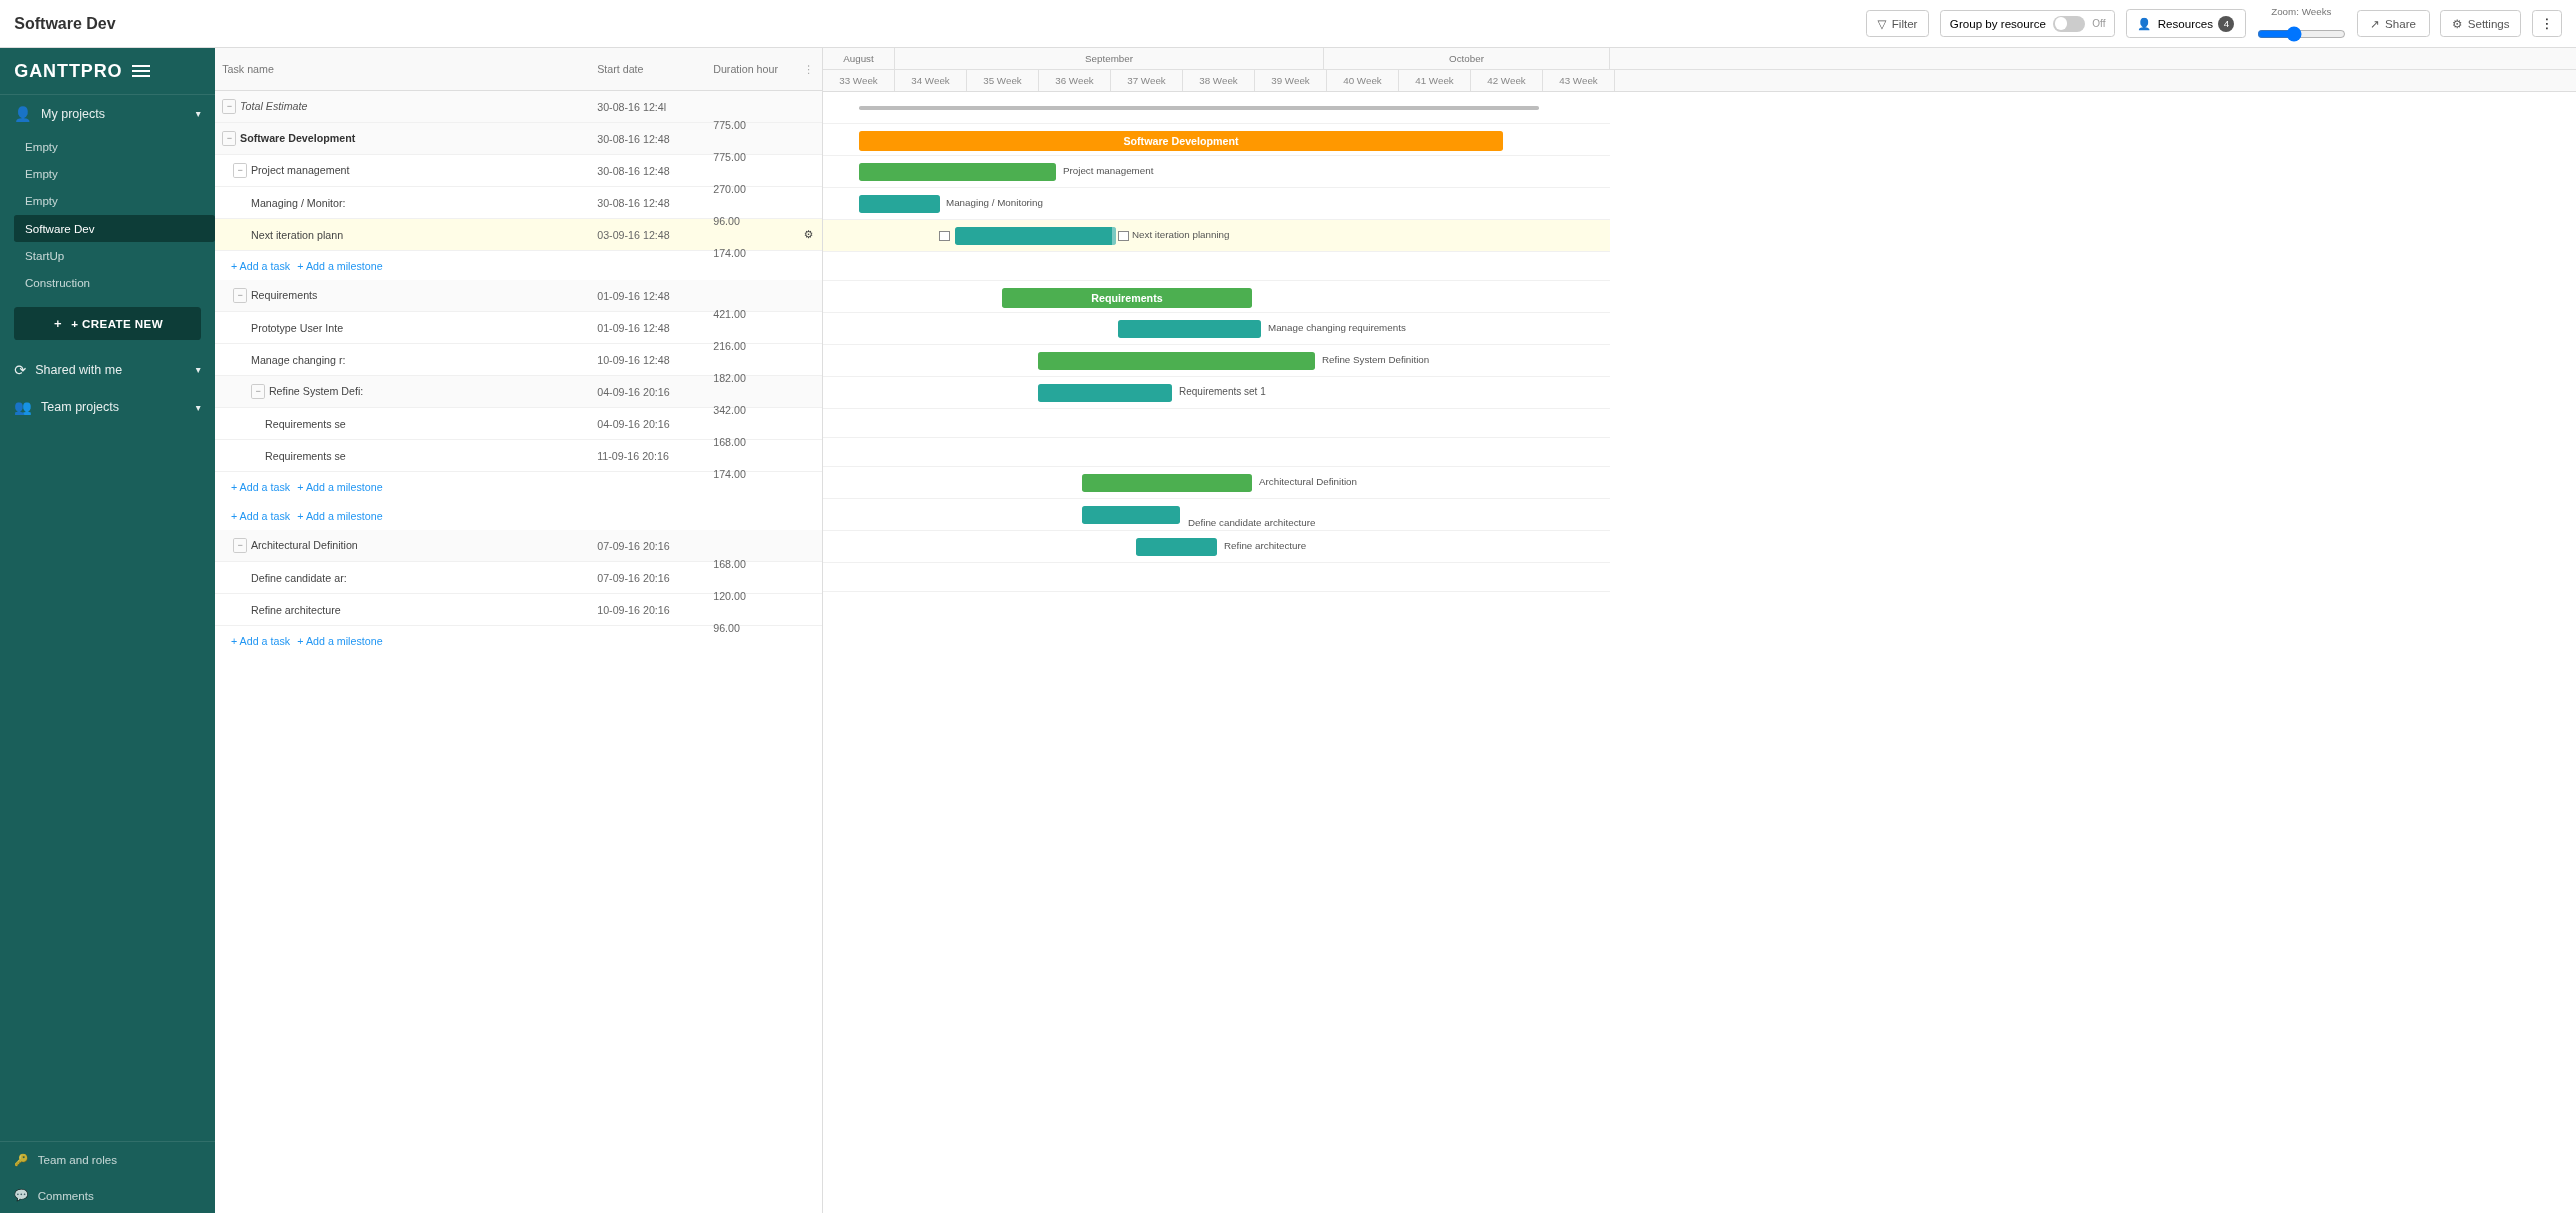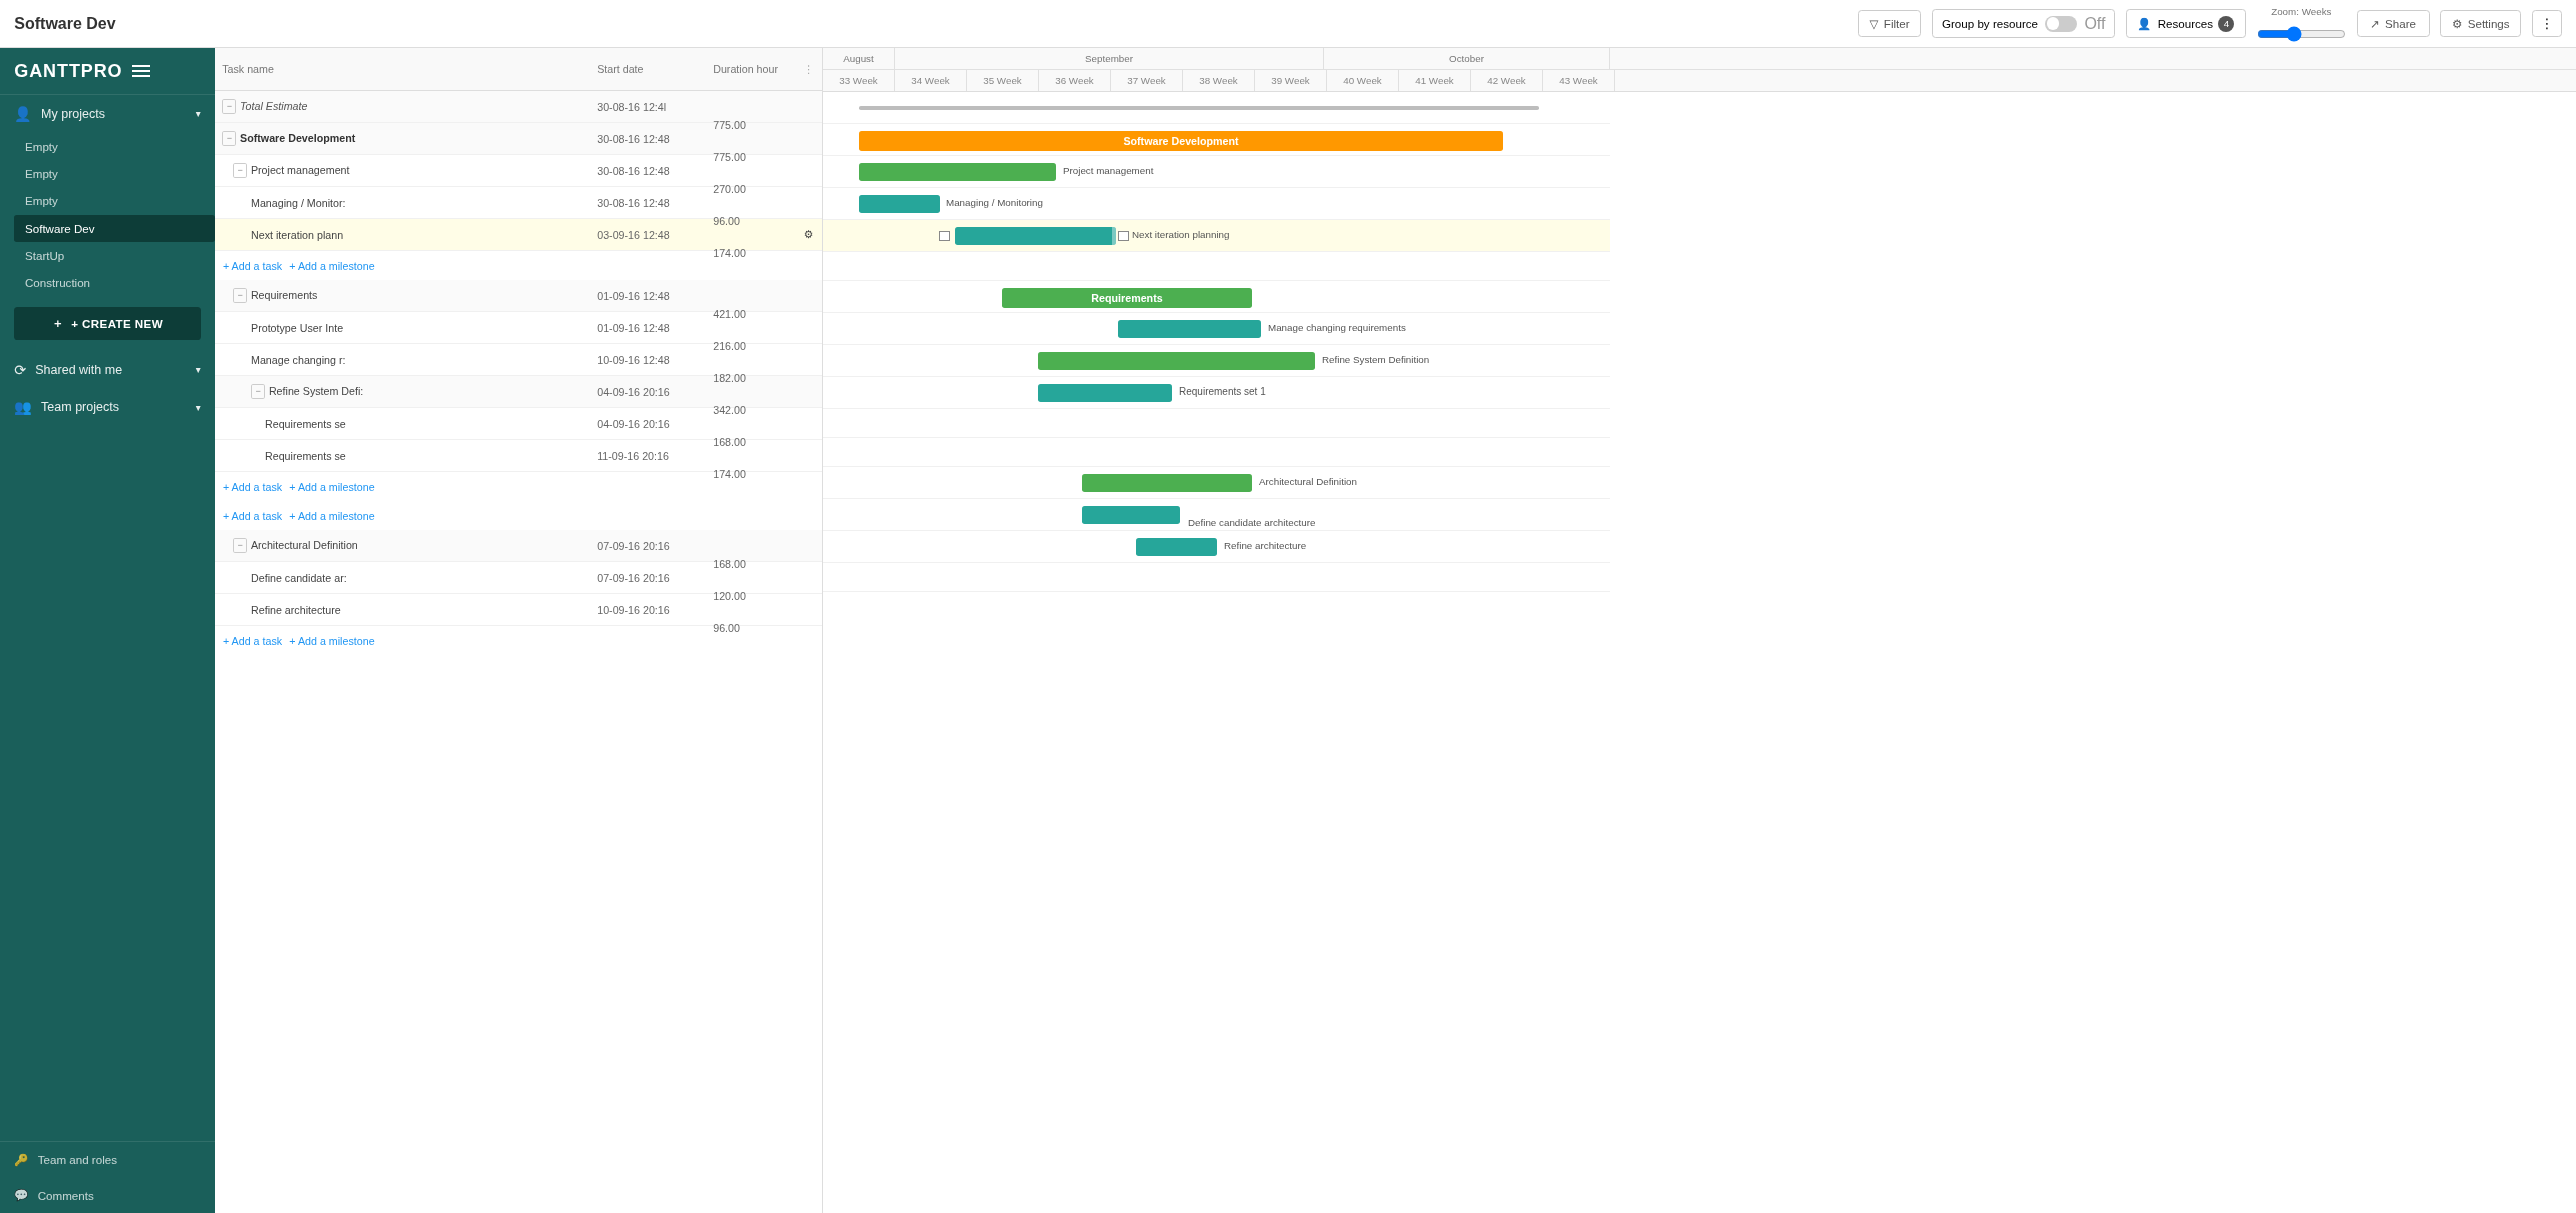--- a/index.html
+++ b/index.html
@@ -104,21 +104,21 @@
     .td-dur { width: 89px; color: #666; margin-top: 37px; }
 
     .task-expand { width: 14.3px; height: 14.3px; border: 0.9px solid #ccc; border-radius: 1.8px; display: flex; align-items: center; justify-content: center; font-size: 9px; color: #888; flex-shrink: 0; cursor: pointer; }
     .task-indent-1 { padding-left: 18px; }
     .task-indent-2 { padding-left: 36px; }
     .task-indent-3 { padding-left: 50px; }
     .task-name-italic { font-style: italic; color: #555; }
     .task-name-bold { font-weight: 600; color: #333; }
     .task-name-normal { color: #444; }
 
-    .add-row { height: 29px; display: flex; align-items: center; gap: 7.2px; padding: 0 8px; }
+    .add-row { height: 29px; display: flex; align-items: center; gap: 7.2px; padding: 0 16px; }
     .add-link { color: #2196f3; font-size: 10.7px; cursor: pointer; text-decoration: none; }
 
     
     .gantt-chart { flex: 1; overflow-x: auto; overflow-y: auto; position: relative; }
     .gantt-header { position: sticky; top: 0; background: #f9f9f9; z-index: 5; border-bottom: 0.9px solid #ddd; }
     .gantt-months { display: flex; border-bottom: 0.9px solid #e0e0e0; height: 21.5px; }
     .gantt-month { display: flex; align-items: center; justify-content: center; font-size: 9.8px; color: #777; border-right: 0.9px solid #e0e0e0; }
     .gantt-weeks { display: flex; height: 21.5px; }
     .gantt-week { width: 72px; display: flex; align-items: center; justify-content: center; font-size: 9.8px; color: #888; border-right: 0.9px solid #e0e0e0; flex-shrink: 0; }
 
@@ -137,21 +137,21 @@
   <button class="topbar-btn">
     <span>▽</span>
     <span>Filter</span>
   </button>
 
   <div class="group-by-btn">
     <span>Group by resource</span>
     <div class="toggle off">
       <div class="toggle-thumb"></div>
     </div>
-    <span style="font-size:16px;color:#999;">Off</span>
+    <span style="font-size:10px;color:#999;">Off</span>
   </div>
 
   <div class="resources-btn">
     <span>👤</span>
     <span>Resources</span>
     <span class="resources-count">4</span>
   </div>
 
   <div class="zoom-ctrl">
     <span class="zoom-label">Zoom: Weeks</span>

